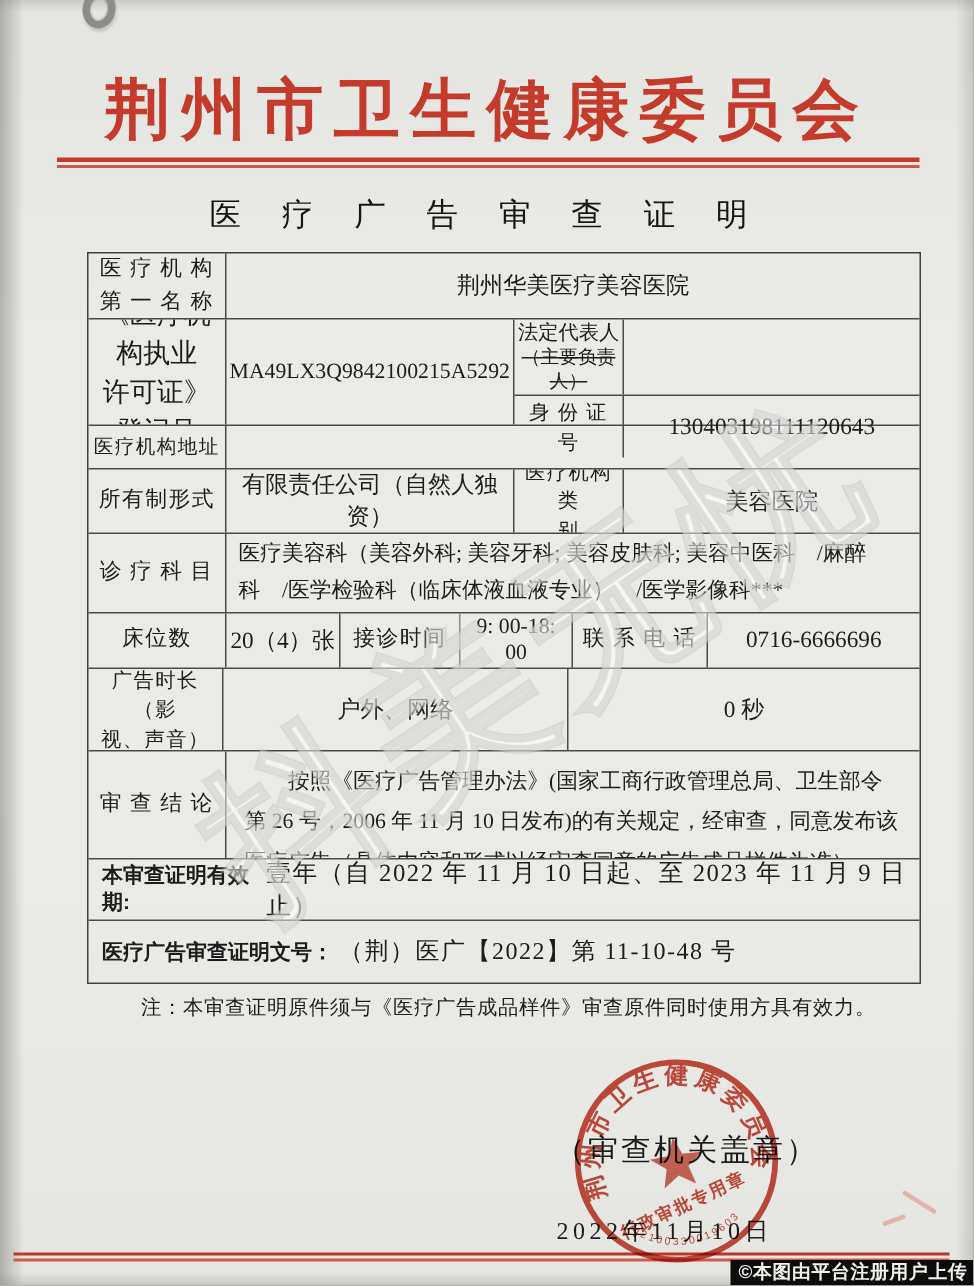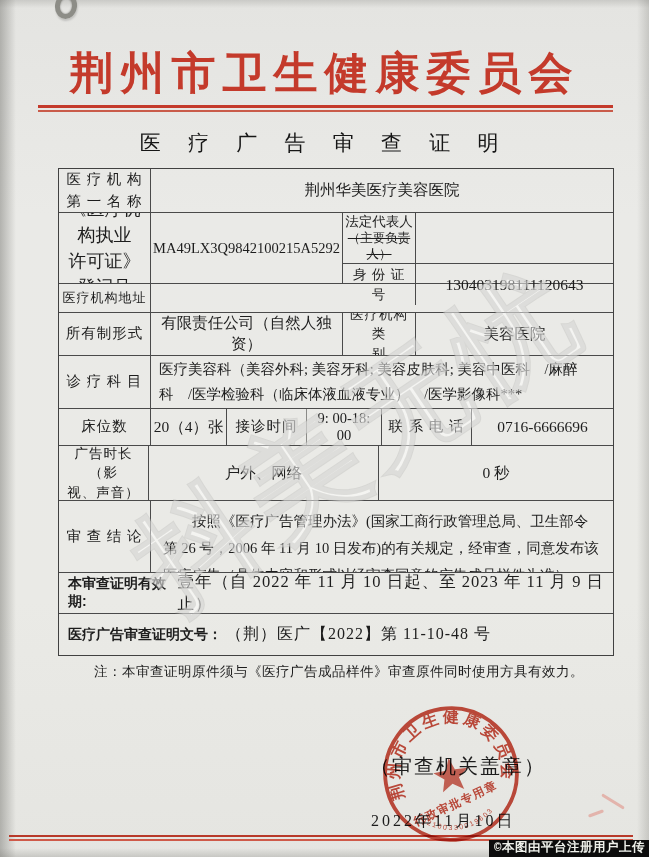--- a/index.html
+++ b/index.html
@@ -65,21 +65,21 @@
 
   #seal { position:absolute; left:381px; top:704px; width:140px; height:140px; z-index:30;
           mix-blend-mode:multiply; opacity:.92; transform:rotate(-9deg); }
 
   #red-line { position:absolute; left:9px; right:16px; top:835px; height:6px; z-index:20;
               border-top:2px solid #b8392a; border-bottom:2px solid #cf5a49; }
 
   #credit { position:absolute; right:0; bottom:0; height:17px; z-index:60;
             background:#0c0c0c; color:#eef0ea; font-size:12.5px; line-height:17px;
             padding:0 4px 0 5px; font-weight:bold; letter-spacing:.5px;
-            font-family:Liberation Mono, monospace; }
+            font-family:Liberation Sans, sans-serif; }
 
   #watermark { position:absolute; left:70px; top:360px; width:580px; z-index:50; text-align:center;
                font-size:116px; font-weight:bold; letter-spacing:10px; pointer-events:none;
                color:rgba(255,255,255,.46); -webkit-text-stroke:2px rgba(185,185,182,.38);
                transform:rotate(-34deg); }
 
   .pink-mark { position:absolute; z-index:12; background:rgba(224,130,118,.5); border-radius:2px; }
   #pink-1 { left:600px; top:800px; width:26px; height:3px; transform:rotate(32deg); }
   #pink-2 { left:588px; top:812px; width:16px; height:3px; transform:rotate(-20deg); }
 </style>

